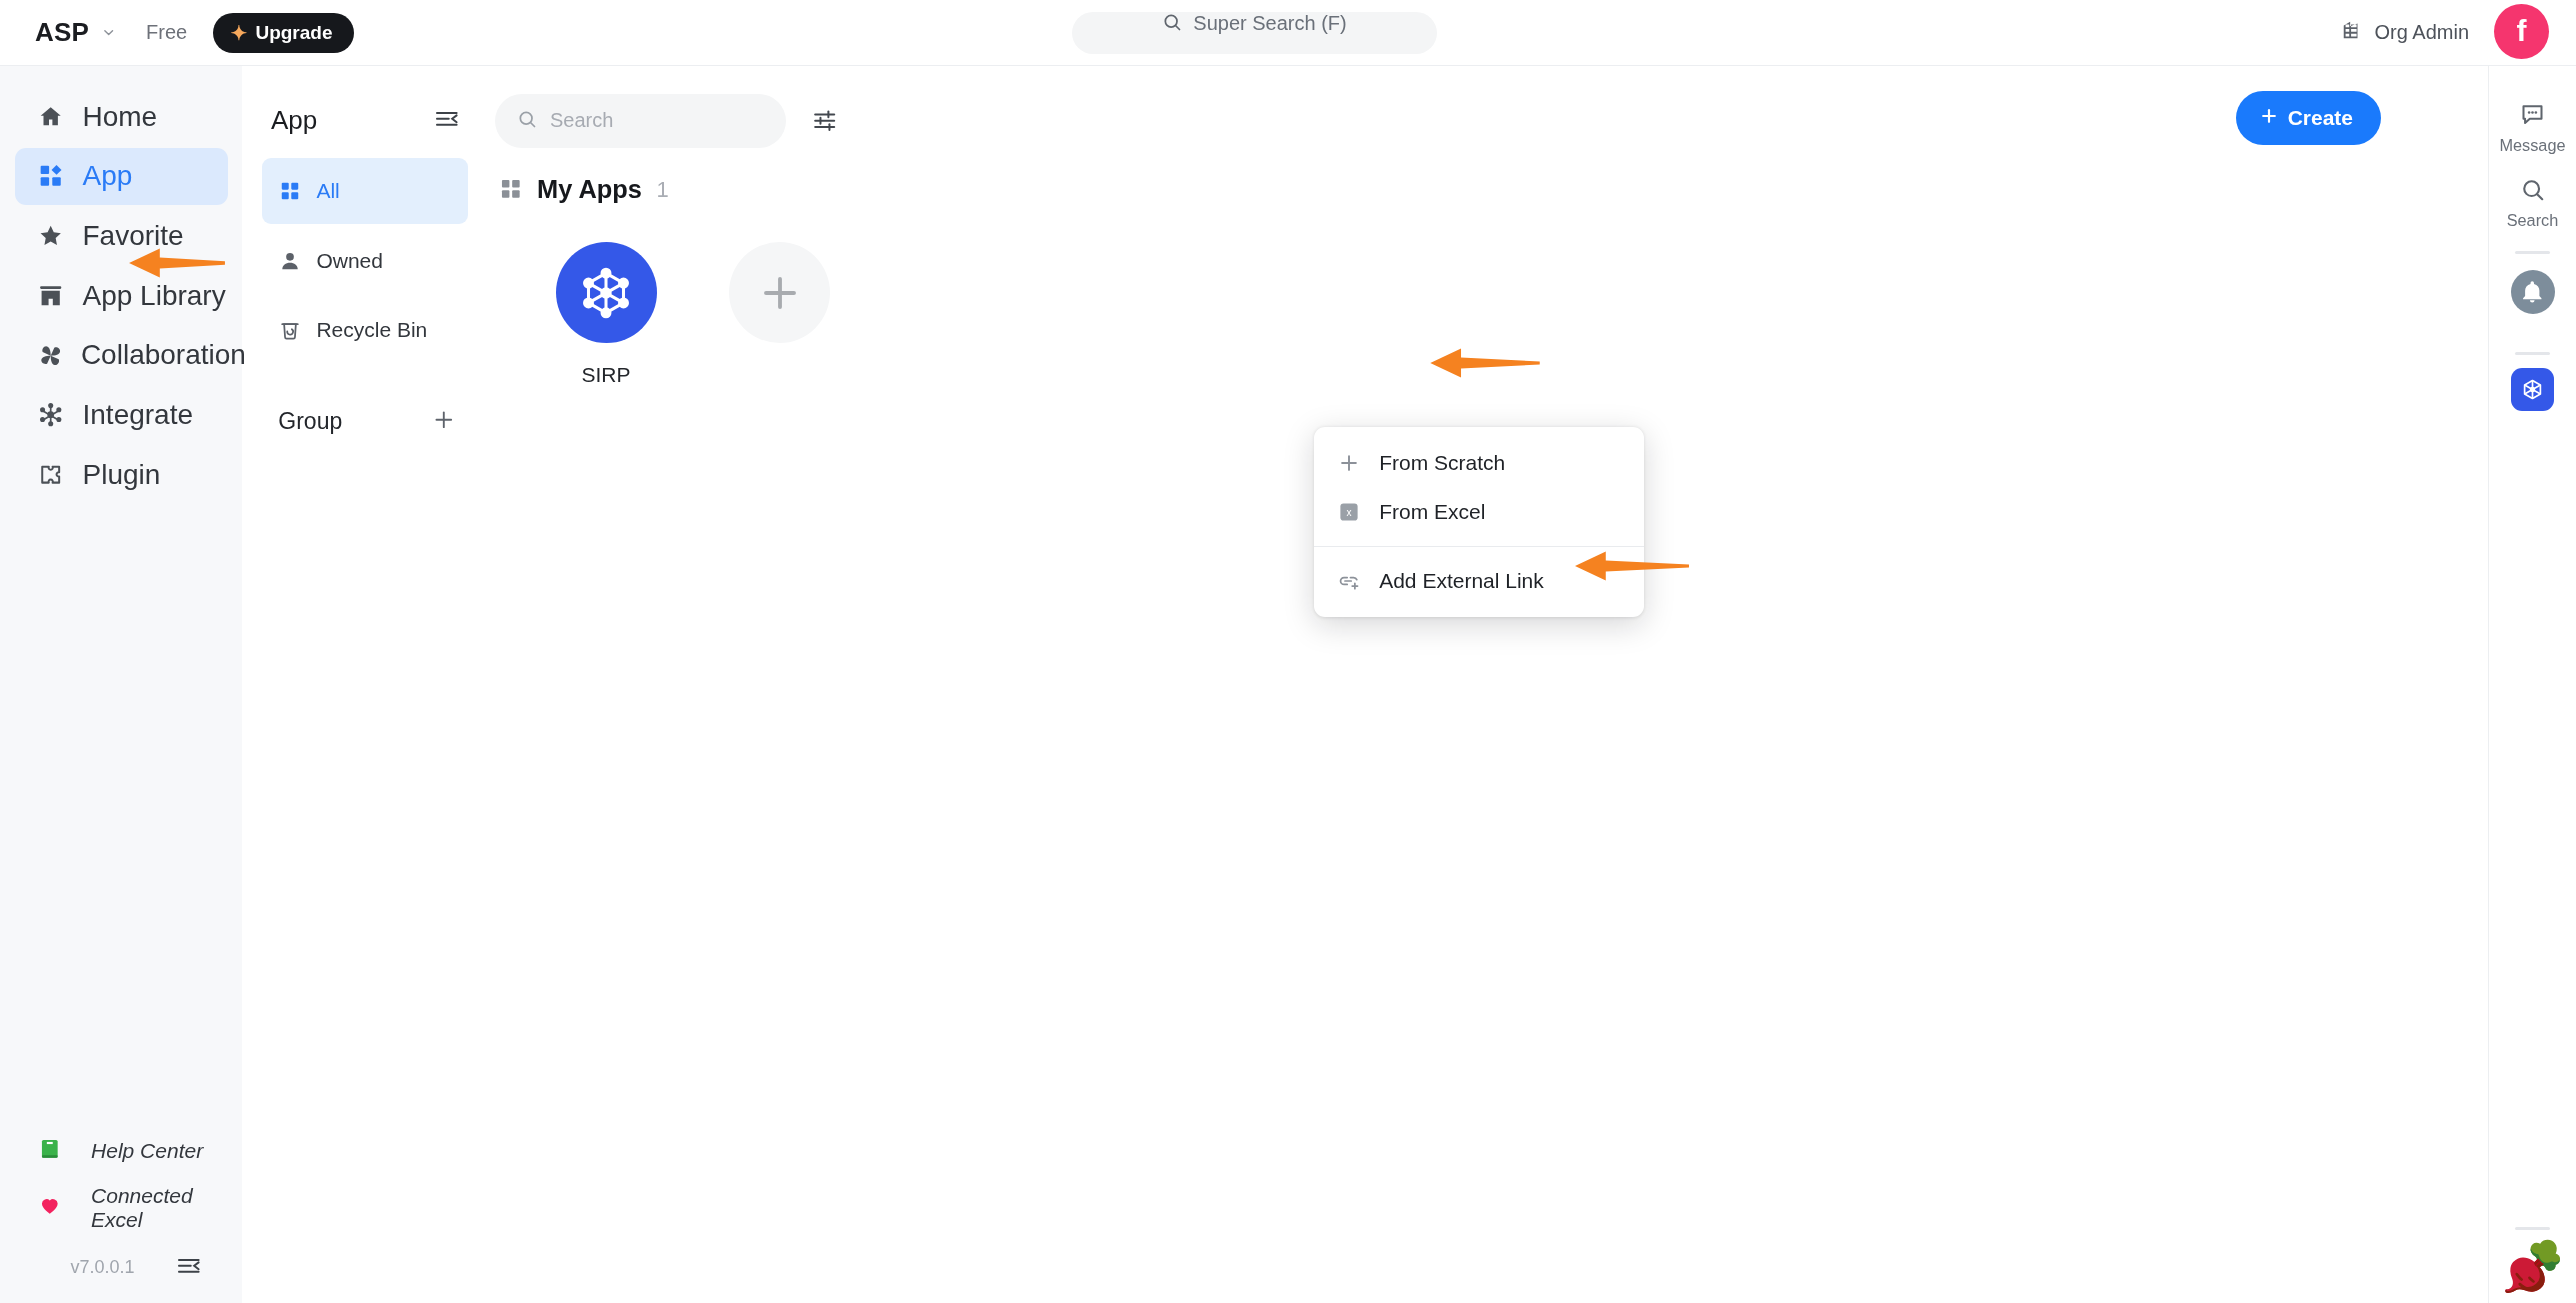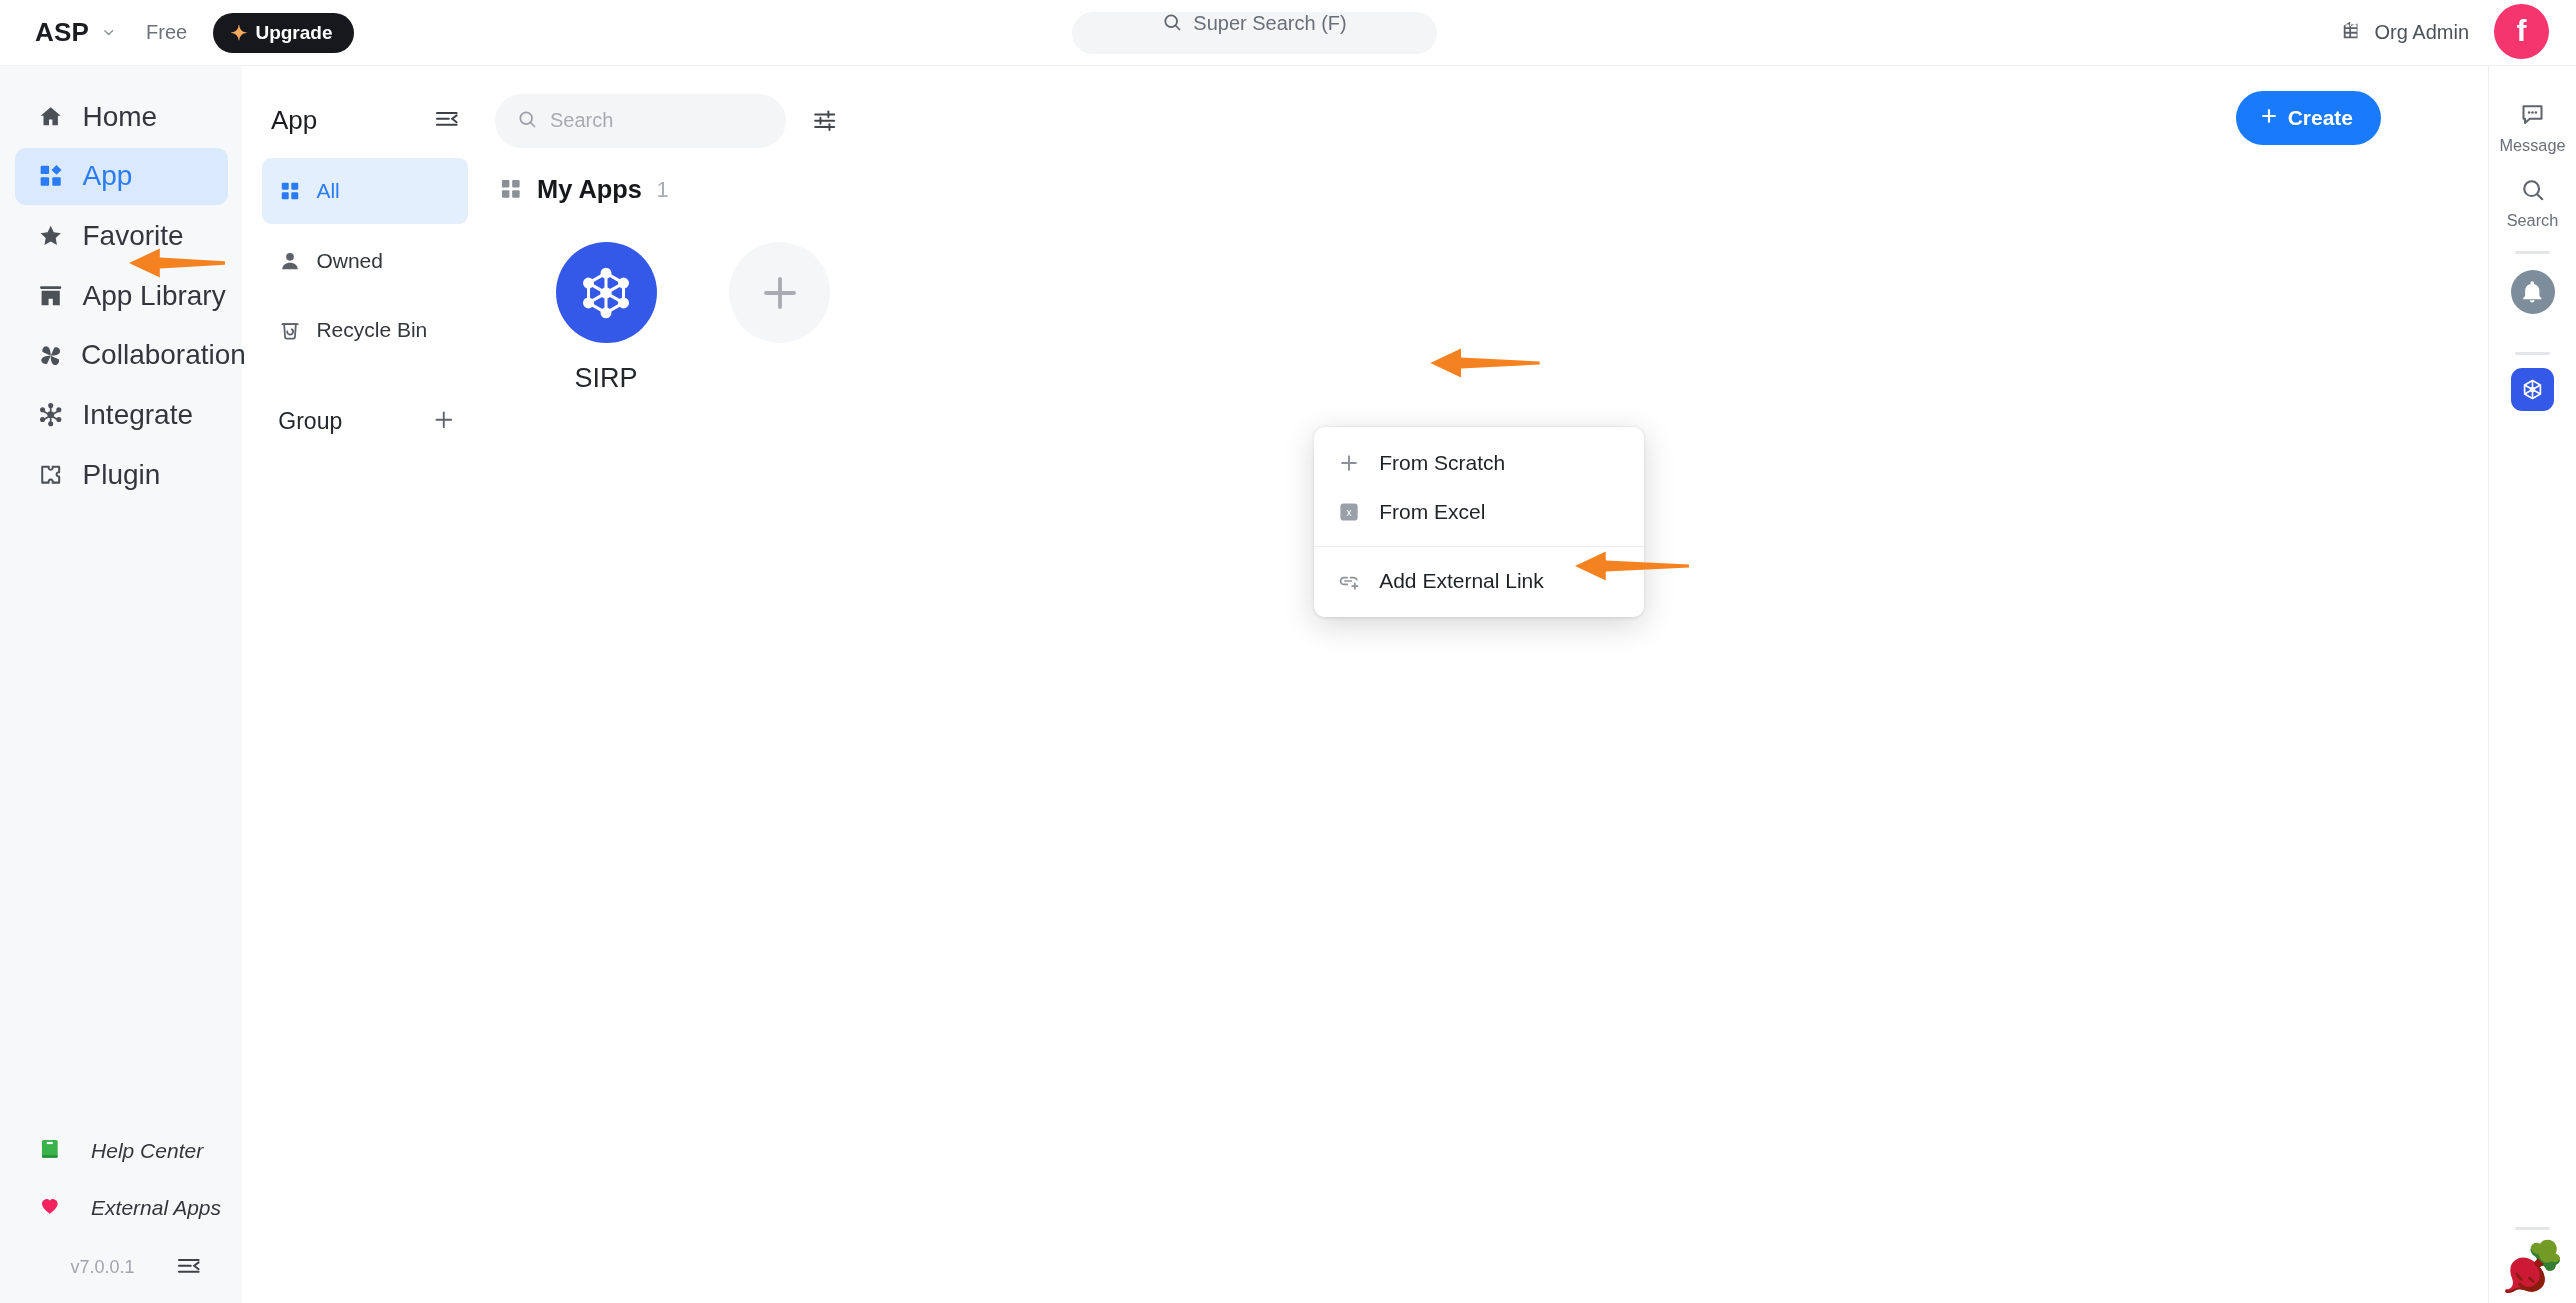--- a/index.html
+++ b/index.html
@@ -130,21 +130,21 @@
   .section-head { display: flex; align-items: center; gap: 14.5px; padding: 25.4px 0 0 11px; }
   .section-title { font-size: 25.4px; font-weight: 700; color: #16181c; }
   .section-count { font-size: 22px; color: #a9adb4; }
 
   .apps-grid { display: flex; align-items: flex-start; gap: 40px; padding: 38px 0 0 35px; }
   .app-tile { width: 166px; display: flex; flex-direction: column; align-items: center; gap: 20px; cursor: pointer; }
   .app-avatar {
     width: 101px; height: 101px; border-radius: 50%; background: #3458e8;
     display: flex; align-items: center; justify-content: center;
   }
-  .app-label { font-size: 27px; color: #23262b; }
+  .app-label { font-size: 21px; color: #23262b; }
   .add-tile {
     width: 101px; height: 101px; border-radius: 50%; background: #f5f6f7;
     display: flex; align-items: center; justify-content: center; cursor: pointer;
     margin-top: 0;
   }
 
   
   .ctxmenu {
     position: absolute; left: 826px; top: 361px; width: 330px;
     background: #ffffff; border-radius: 11px;
@@ -324,21 +324,21 @@
               </svg>
           </span>
           <span>Help Center</span>
         </div>
         <div class="nav-foot">
           <span class="ico">
             <svg viewBox="0 0 24 24" width="23.6" height="23.6" fill="#f3235f">
                 <path d="M12 21s-8-5.1-8-10.3A4.7 4.7 0 0112 7.6a4.7 4.7 0 018 3.1C20 15.9 12 21 12 21z"></path>
               </svg>
           </span>
-          <span>External Apps</span>
+          <span>Connected Excel</span>
         </div>
         <div class="version-row">
           <span class="version-txt">v7.0.0.1</span>
           <span class="collapse-ico">
             <svg viewBox="0 0 24 24" width="23.6" height="23.6" fill="none" stroke="#3d4248" stroke-width="2" stroke-linecap="round">
                 <line x1="2" y1="6" x2="22" y2="6"></line>
                 <line x1="2" y1="12" x2="14" y2="12"></line>
                 <line x1="2" y1="18" x2="22" y2="18"></line>
                 <polyline points="22 8.5 17.5 12 22 15.5"></polyline>
               </svg>

